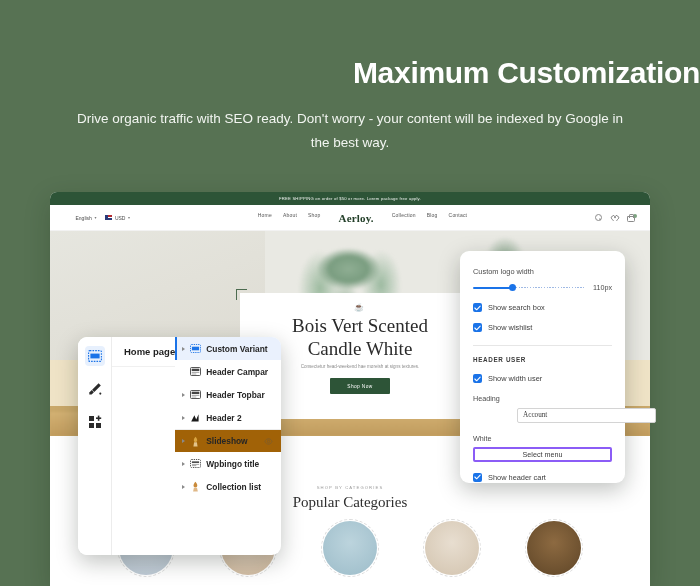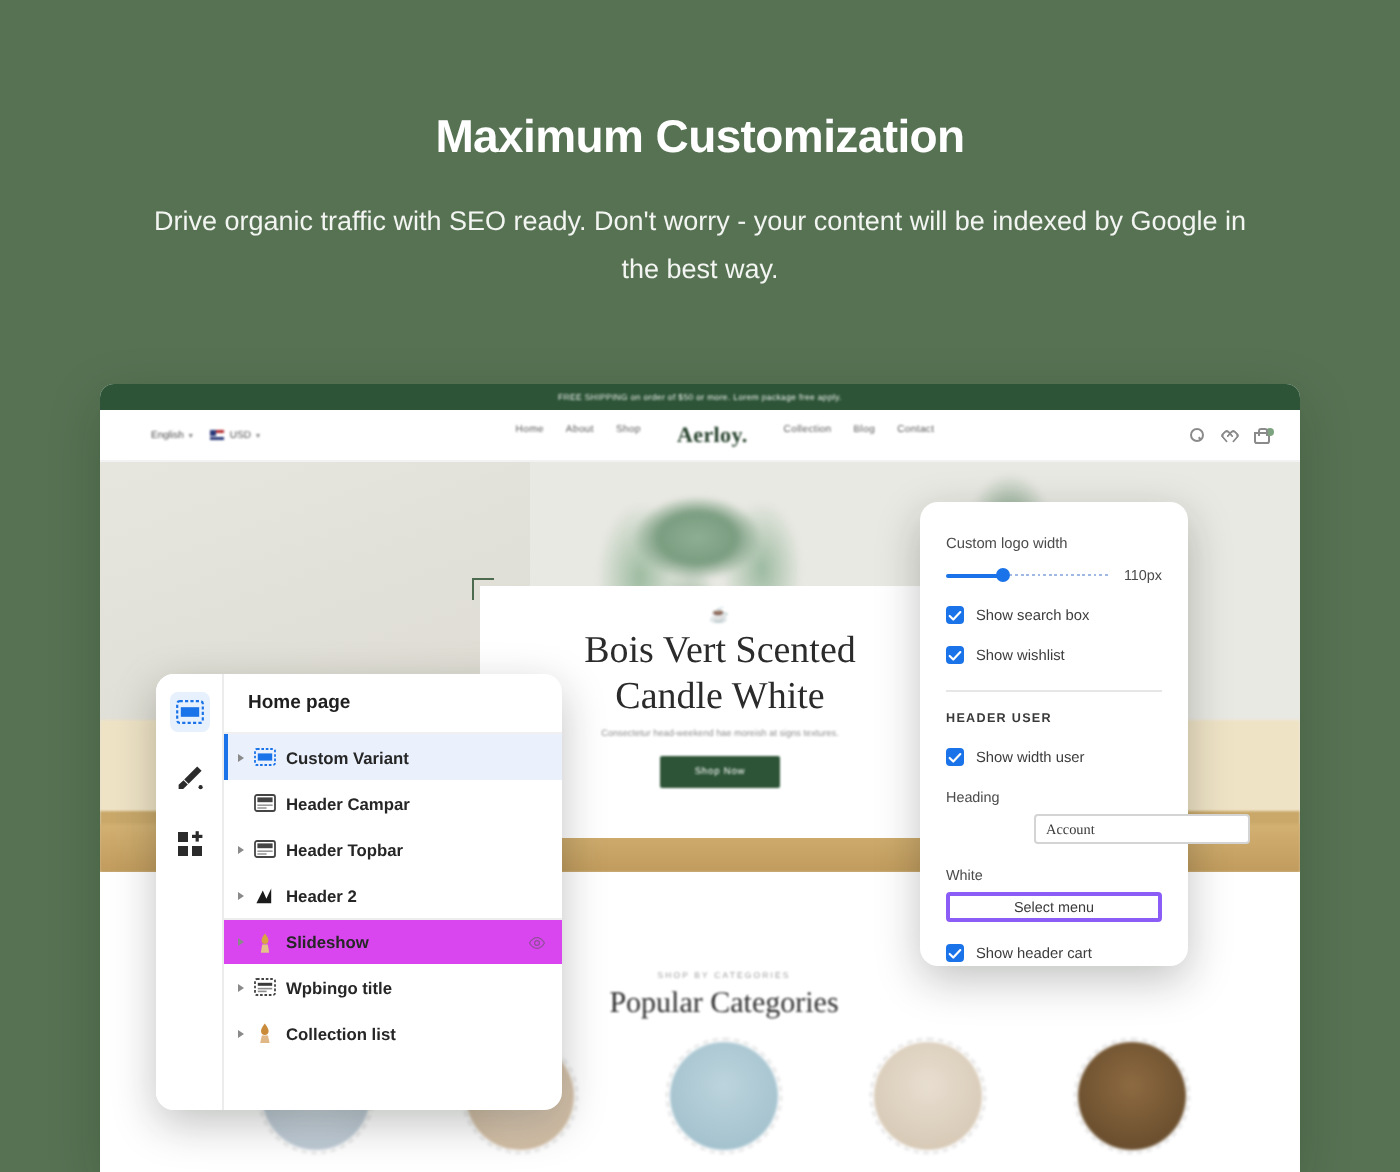--- a/index.html
+++ b/index.html
@@ -7,24 +7,25 @@
     width: 700px; height: 586px;
     overflow: hidden;
     font-family: "Liberation Sans", sans-serif;
   }
   body { background: #577253; position: relative; }
 
   
   .hero-head { width: 700px; padding-top: 56px; text-align: center; }
   .hero-title {
     color: #ffffff;
-    font-size: 23px;
+    font-size: 30px;
     font-weight: bold;
     letter-spacing: -0.3px;
     line-height: 1.1;
+    text-align: right;
   }
   .hero-sub {
     color: #f2f5f1;
     font-size: 13.5px;
     line-height: 1.75;
     margin: 18px auto 0;
     width: 560px;
     font-weight: 400;
   }
 
@@ -151,21 +152,21 @@
     border:none; border-radius:1px;
     color:#fff; font-size:4.8px; letter-spacing:.4px;
     filter: blur(0.45px);
   }
   .corner-mark{
     position:absolute; left:186px; top:58px; width:11px;height:11px;
     border-left:1.4px solid #4c6b4f; border-top:1.4px solid #4c6b4f;
   }
 
   
-  .cats { position:absolute; left:12px; bottom:0; width:600px; height:116px; background:#fff; }
+  .cats { position:absolute; left:0; bottom:0; width:600px; height:116px; background:#fff; }
   .cats-eyebrow {
     margin-top:15px; text-align:center; font-size:4.2px; letter-spacing:1.1px;
     color:#9a9a9a; filter: blur(0.5px);
   }
   .cats-title {
     margin-top:4px; text-align:center;
     font-family:"Liberation Serif", serif;
     font-size:15px; color:#2f2f2f; filter: blur(0.4px);
   }
   .cats-row { display:flex; justify-content:center; gap:48px; margin-top:10px; }
@@ -190,49 +191,49 @@
     width:34px; background:#fff; border-right:1px solid #ececec;
     padding-top:9px; display:flex; flex-direction:column; align-items:center; gap:13px;
   }
   .rail-btn {
     width:20px; height:20px; border-radius:4px;
     display:flex; align-items:center; justify-content:center;
   }
   .rail-btn.active { background:#e7f0fd; }
   .rail-ico { display:block; }
 
-  .sections-body { flex:1; display:flex; flex-direction:column;justify-content:space-between; }
+  .sections-body { flex:1; display:flex; flex-direction:row;justify-content:space-between; }
   .panel-head {
     height:30px; display:flex; align-items:center; padding-left:12px;
     font-size:9.5px; color:#1f1f1f; font-weight:600;
     border-bottom:1px solid #f0f0f0;
   }
   .sec-list { flex:1; overflow:hidden; }
   .sec-row {
     height:23px; display:flex; align-items:center;
     padding-left:7px; padding-right:8px; gap:5px;
     font-size:8.4px; color:#262626; font-weight:600;
     position:relative;
   }
   .sec-row.selected { background:#eaf1fd; }
   .sec-row.selected::before{
     content:""; position:absolute; left:0; top:0; bottom:0; width:2.2px; background:#1a73e8;
   }
-  .sec-row.hovered { background:#d946ef; }
+  .sec-row.hovered { background:#a16207; }
   .sec-row.divider-top { border-top:1px solid #ededed; }
   .tri { width:0;height:0;border-left:3.2px solid #8a8a8a;border-top:2.4px solid transparent;border-bottom:2.4px solid transparent; flex:0 0 auto;}
   .tri.hidden { visibility:hidden; }
   .sec-ico { width:11px; height:11px; flex:0 0 auto; display:flex; align-items:center; justify-content:center; }
   .sec-label { white-space:nowrap; }
   .eye { margin-left:auto; width:9px;height:9px; opacity:.55; }
 
   
   .settings-panel {
     position:absolute; left:460px; top:251px;
-    width:134px; height:232px;
+    width:165px; height:232px;
     background:#ffffff; border-radius:9px;
     box-shadow: 0 7px 22px rgba(15,25,15,0.26);
     padding:16px 13px 0 13px;
   }
   .set-label { font-size:7.4px; color:#4b4b4b; }
   .slider-row { display:flex; align-items:center; gap:7px; margin-top:7px; }
   .slider { position:relative; flex:1; height:9px; }
   .slider-track-on {
     position:absolute; left:0; top:3.6px; height:2px; width:35%;
     background:#1a73e8; border-radius:1px;

